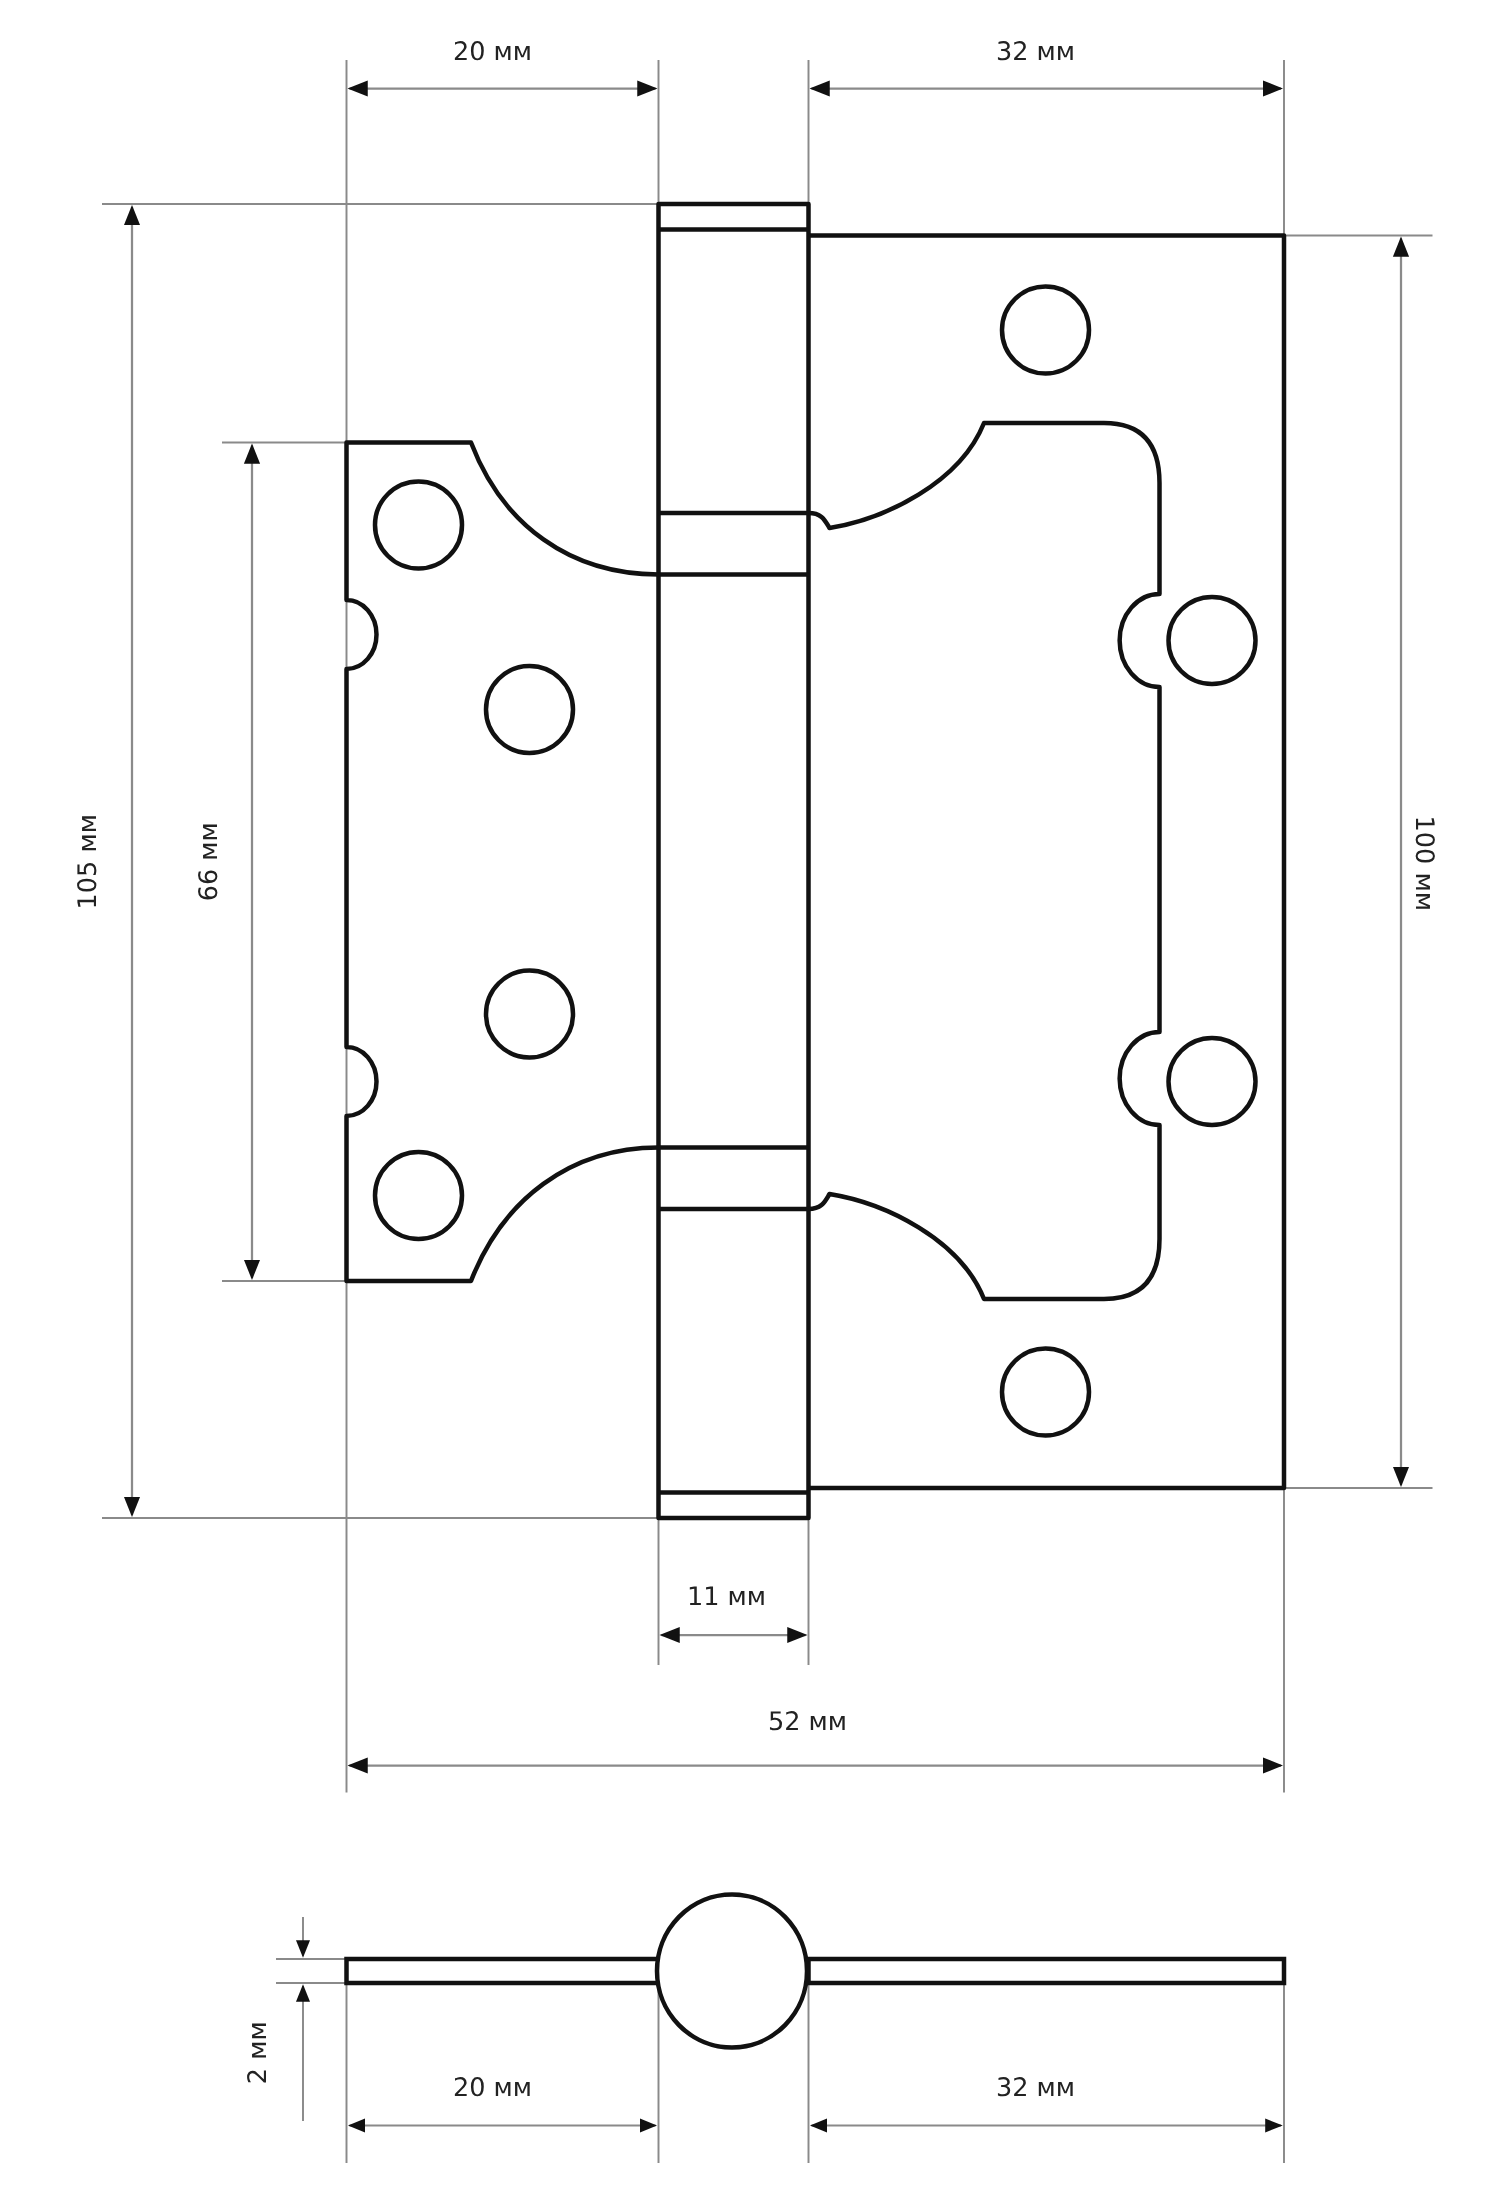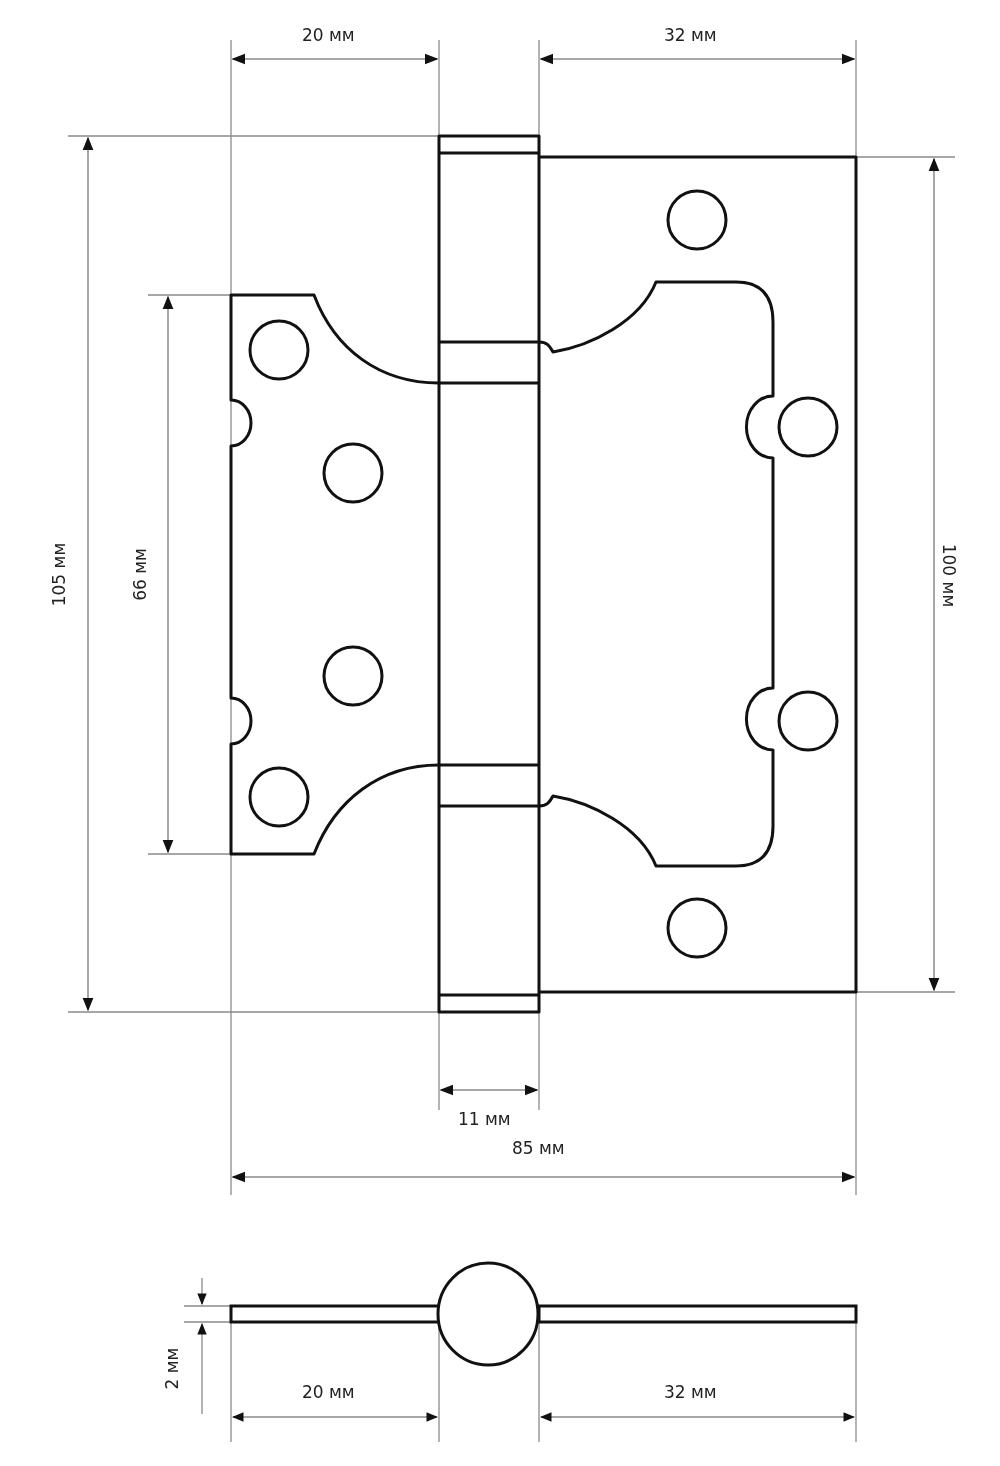--- a/index.html
+++ b/index.html
@@ -113,17 +113,17 @@
       <ellipse cx="488" cy="1314" rx="50" ry="51"></ellipse>
     </g>
   </g>
 </svg>
 
 <div class="label" style="left:302px; top:27px;">20 мм</div>
 <div class="label" style="left:664px; top:27px;">32 мм</div>
 <div class="label vlabel" style="left:28px; top:566px; transform: rotate(-90deg);">105 мм</div>
 <div class="label vlabel" style="left:114px; top:566px; transform: rotate(-90deg);">66 мм</div>
 <div class="label vlabel" style="left:917px; top:567px; transform: rotate(90deg);">100 мм</div>
-<div class="label" style="left:458px; top:1111px;">11 мм</div>
-<div class="label" style="left:512px; top:1140px;">85 мм</div>
+<div class="label" style="left:458px; top:1057px;">11 мм</div>
+<div class="label" style="left:512px; top:1140px;">52 мм</div>
 <div class="label vlabel" style="left:152px; top:1360px; transform: rotate(-90deg);">2 мм</div>
 <div class="label" style="left:302px; top:1384px;">20 мм</div>
 <div class="label" style="left:664px; top:1384px;">32 мм</div>
 
 </body></html>

